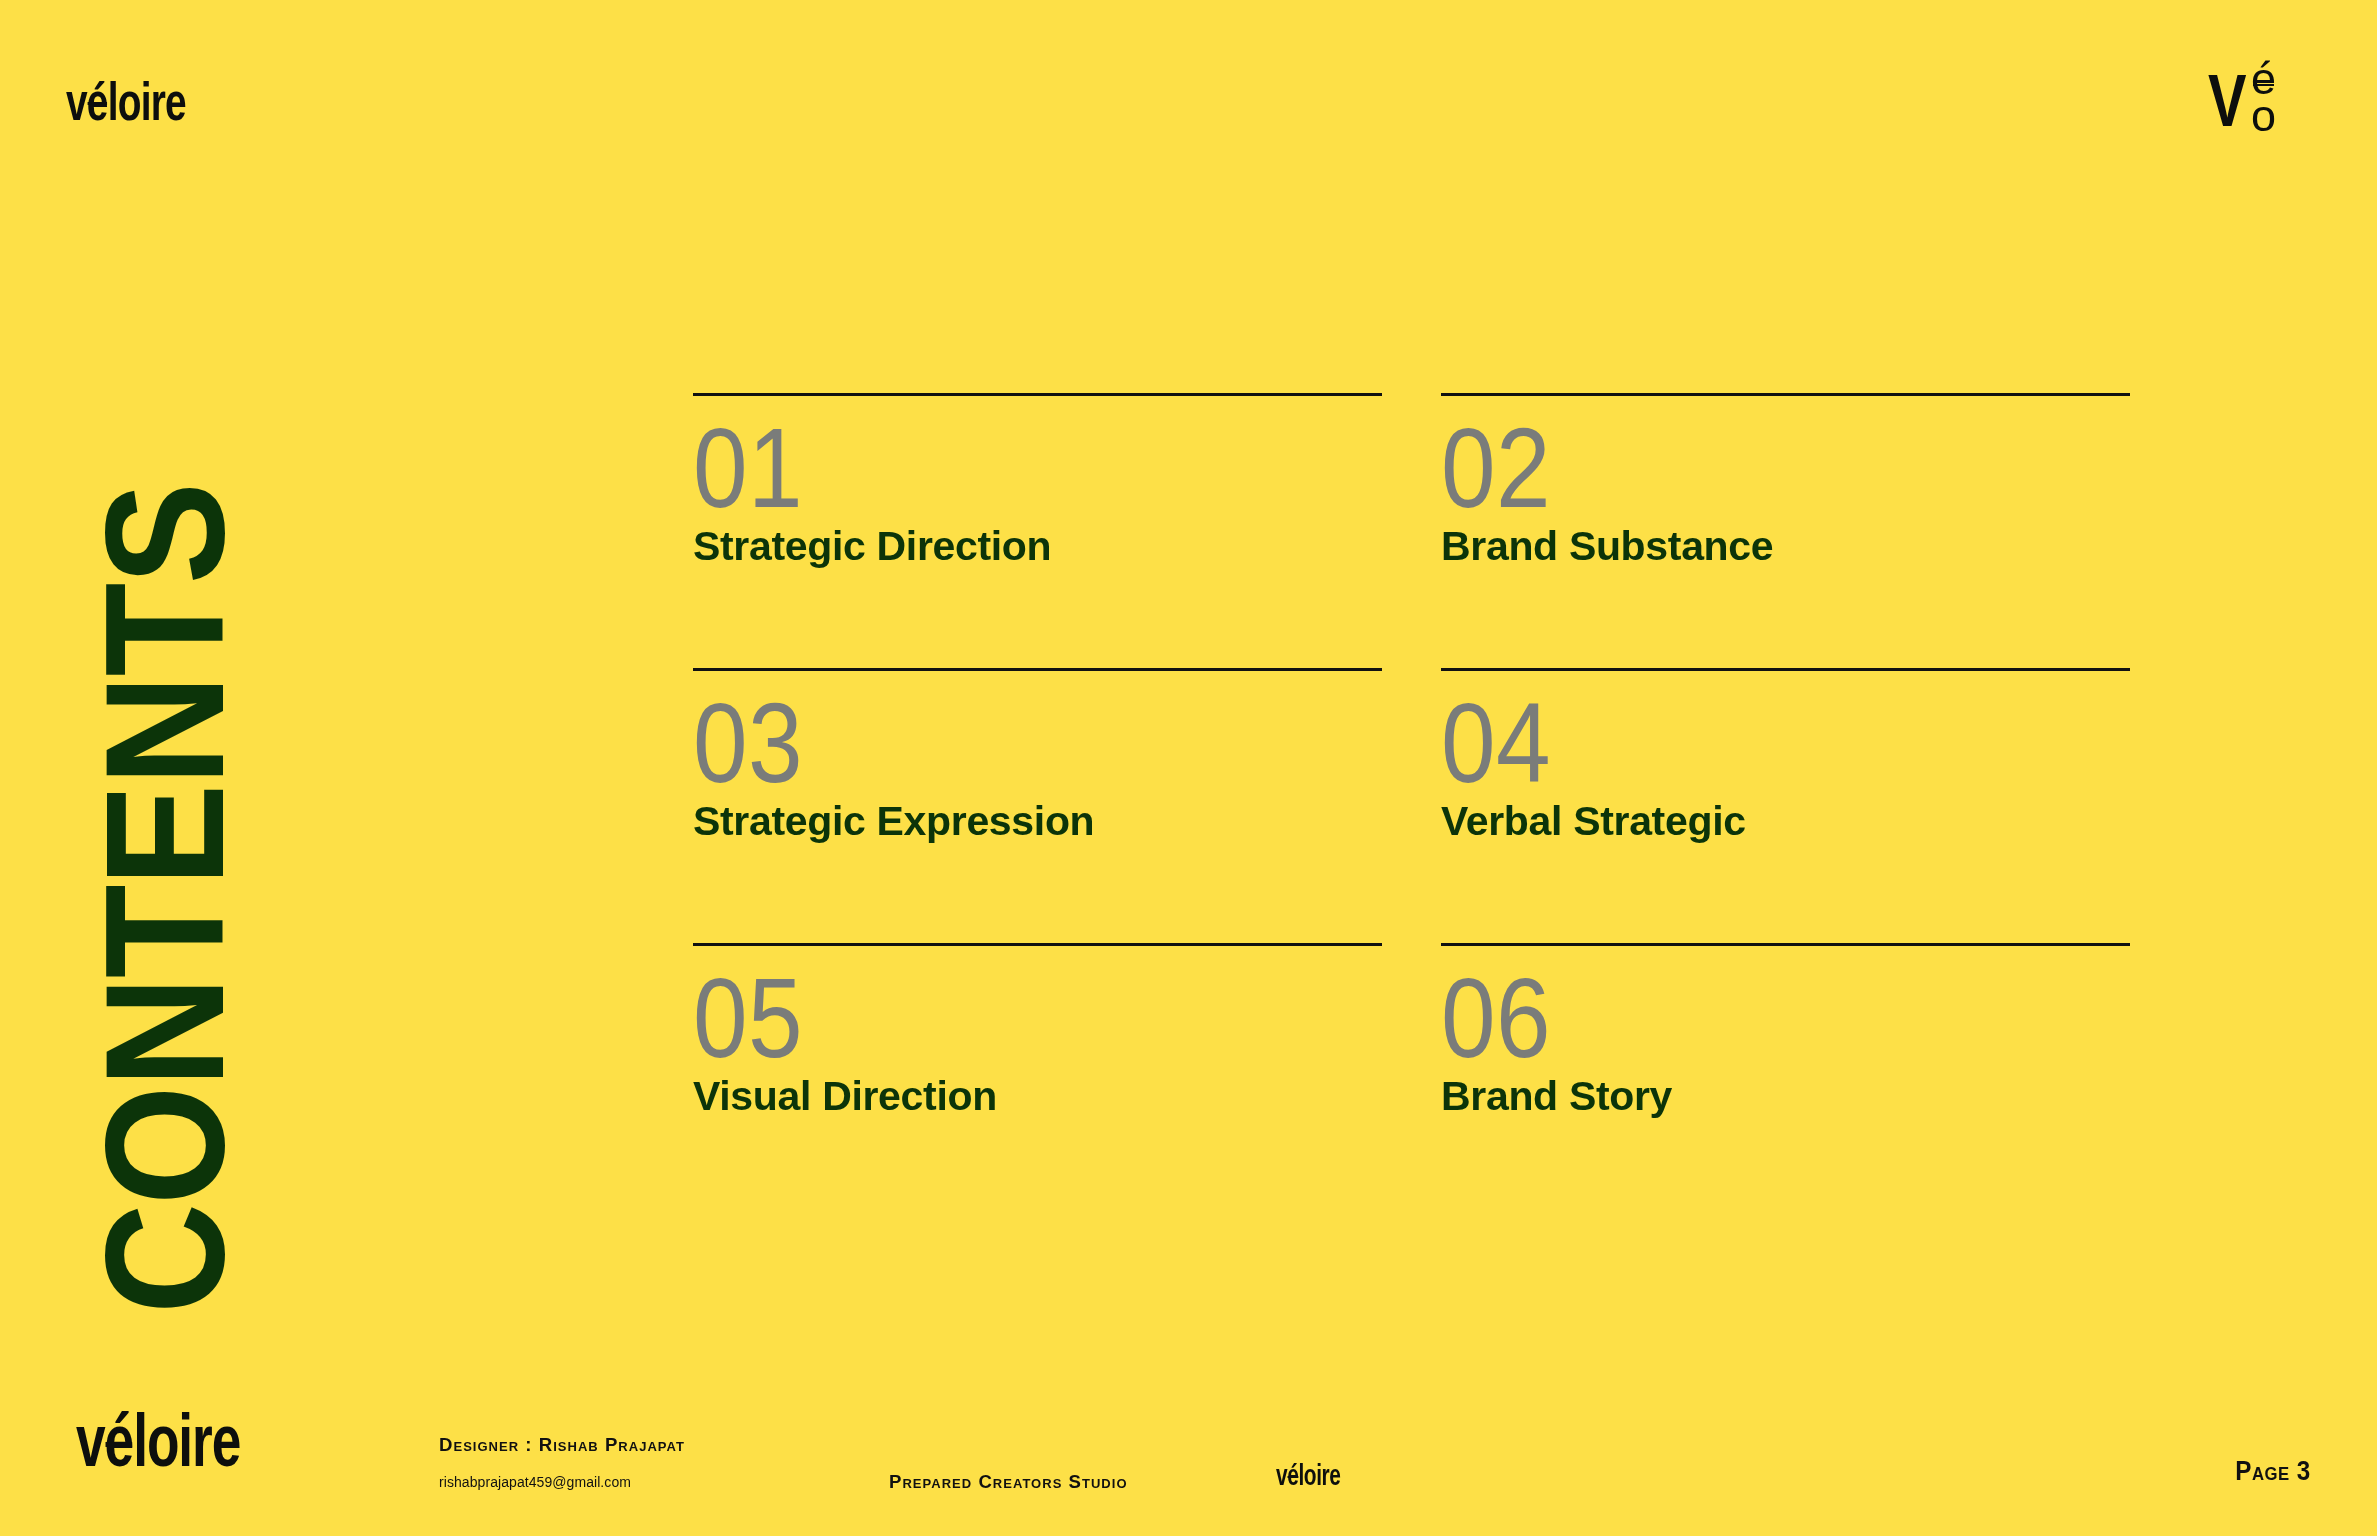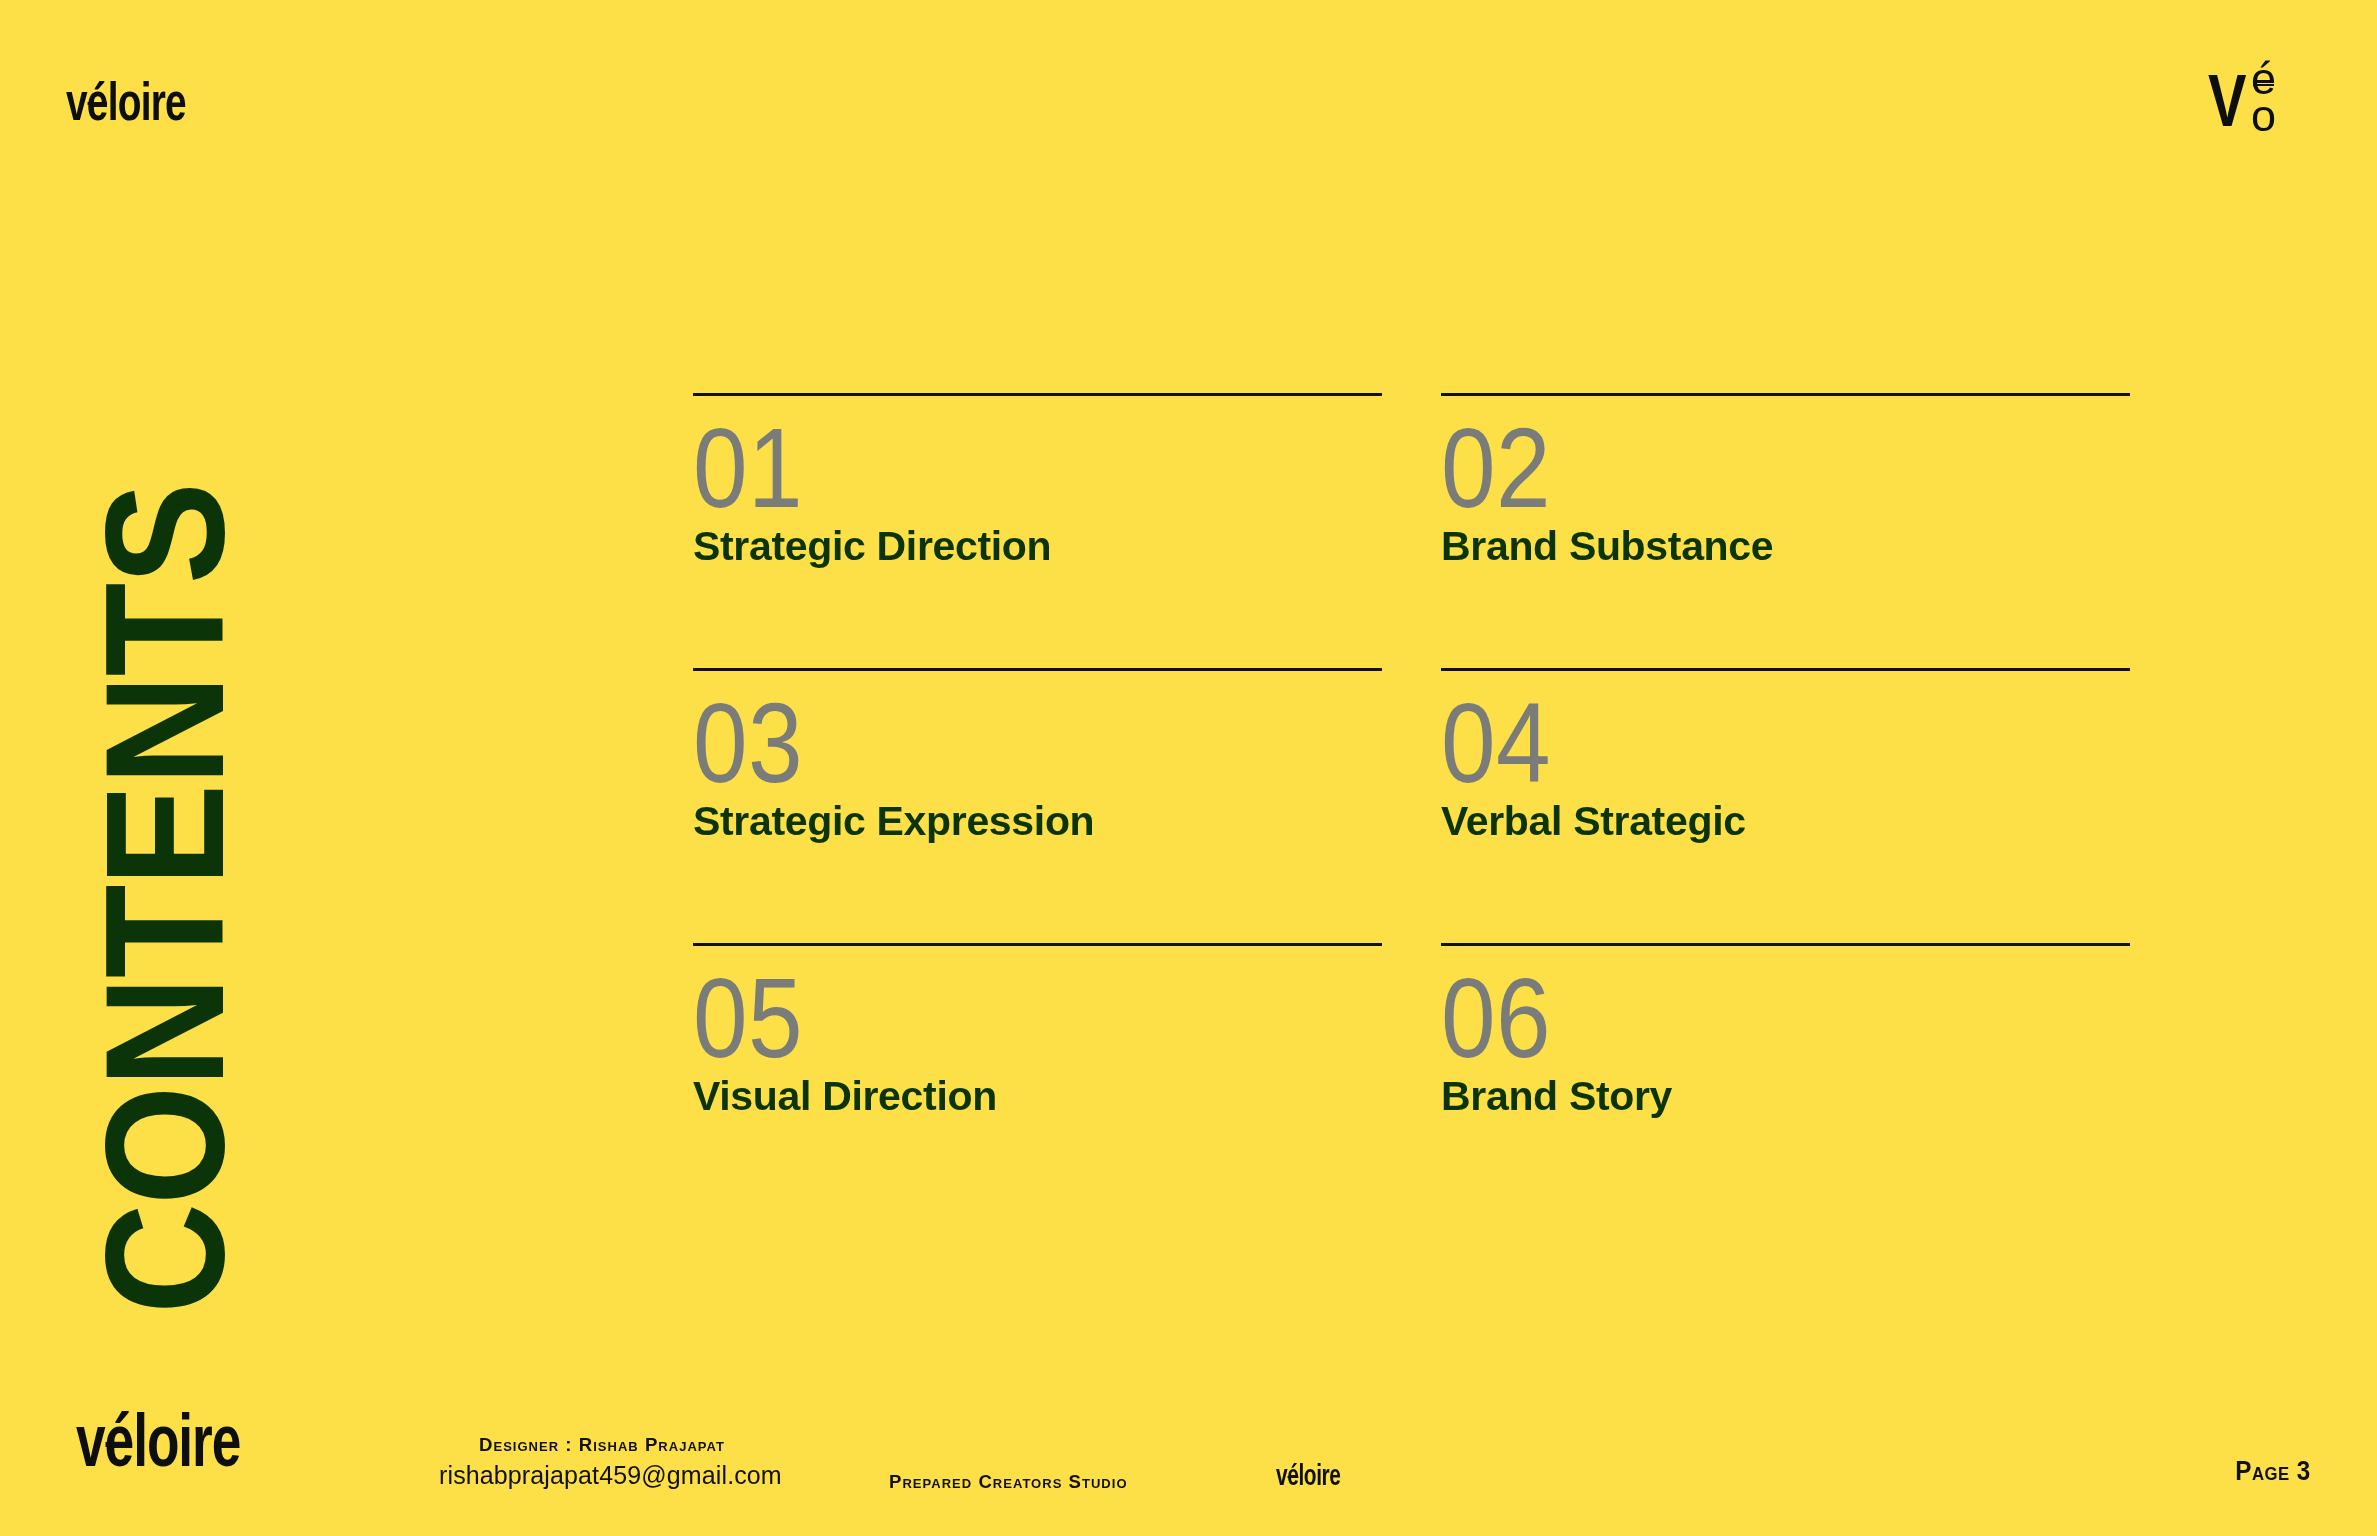--- a/index.html
+++ b/index.html
@@ -176,28 +176,27 @@
     position:absolute;
     left:439px;
     bottom:77px;
     font-family:"Liberation Sans","DejaVu Sans", sans-serif;
     font-size:18.6px;
     font-weight:600;
     font-variant:small-caps;
     letter-spacing:0.055em;
     color:#111111;
     line-height:1.6;
-    margin-left:40px;
   }
   .footer-email {
     position:absolute;
     left:439px;
     bottom:47px;
     font-family:"Liberation Sans","DejaVu Sans", sans-serif;
-    font-size:25px;
+    font-size:14px;
     font-weight:400;
     letter-spacing:0.005em;
     color:#111111;
   }
 
   .footer-prepared {
     position:absolute;
     left:889px;
     bottom:44px;
     font-family:"Liberation Sans","DejaVu Sans", sans-serif;

